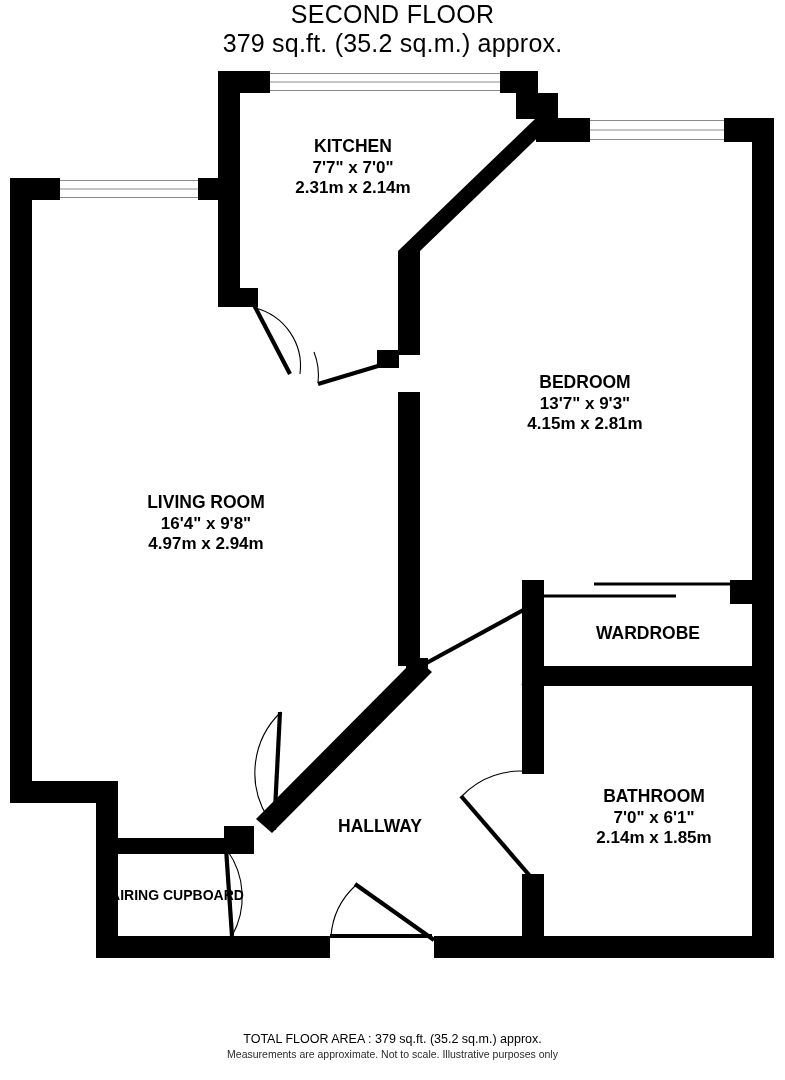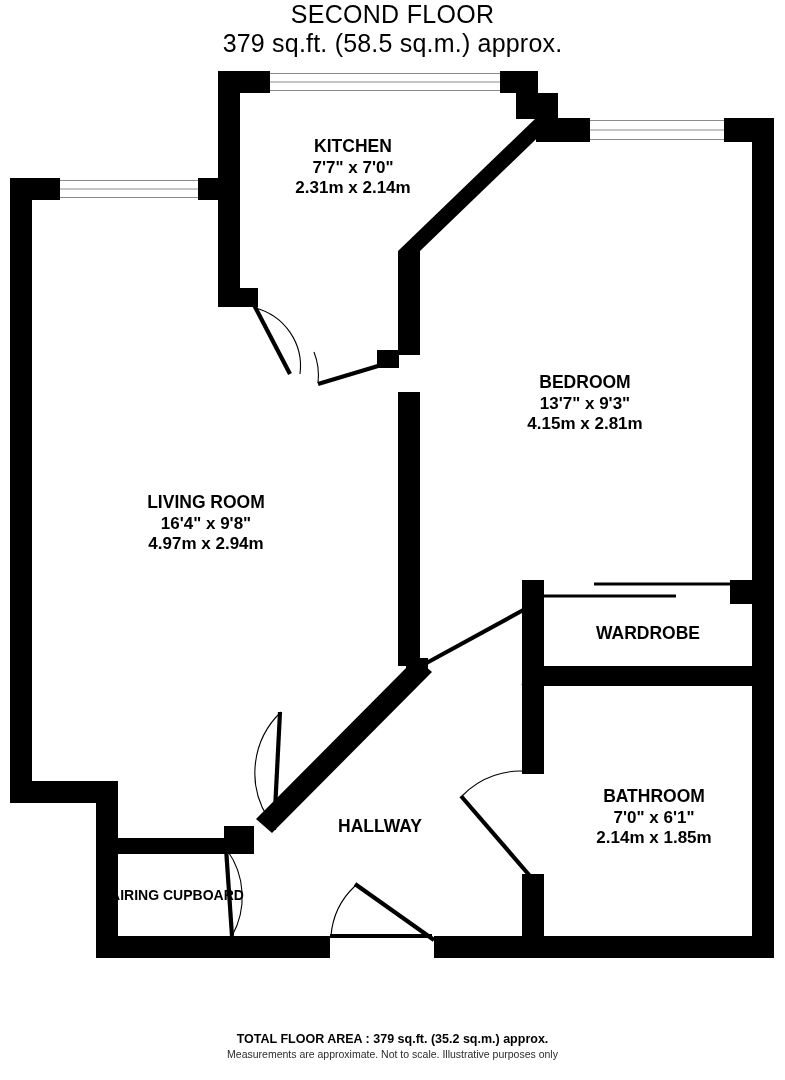--- a/index.html
+++ b/index.html
@@ -45,21 +45,21 @@
   .footer-block {
     position: absolute;
     left: 0;
     top: 1031px;
     width: 785px;
     text-align: center;
   }
   .footer-total {
     font-size: 12.5px;
     line-height: 17px;
-    font-weight: 700;
+    font-weight: 400;
   }
   .footer-small {
     font-size: 10.5px;
     line-height: 13px;
     color: #2b2b2b;
   }
   svg.floorplan {
     position: absolute;
     left: 0;
     top: 0;
@@ -83,21 +83,21 @@
   .room-dim  { font-size: 17px; }
   .small-room-name { font-size: 14px; }
 </style>
 </head>
 <body>
 
 <div id="plan-root">
 
   <div class="header-block">
     <div class="header-line-1">SECOND FLOOR</div>
-    <div class="header-line-2">379 sq.ft. (58.5 sq.m.) approx.</div>
+    <div class="header-line-2">379 sq.ft. (35.2 sq.m.) approx.</div>
   </div>
 
   <svg class="floorplan" viewBox="0 0 785 1080" xmlns="http://www.w3.org/2000/svg">
 
     <g>
 
       <rect class="wall" x="218" y="71" width="54" height="22"></rect>
       <rect class="wall" x="498" y="71" width="40" height="22"></rect>
 
       <rect class="wall" x="218" y="71" width="22" height="236"></rect>

